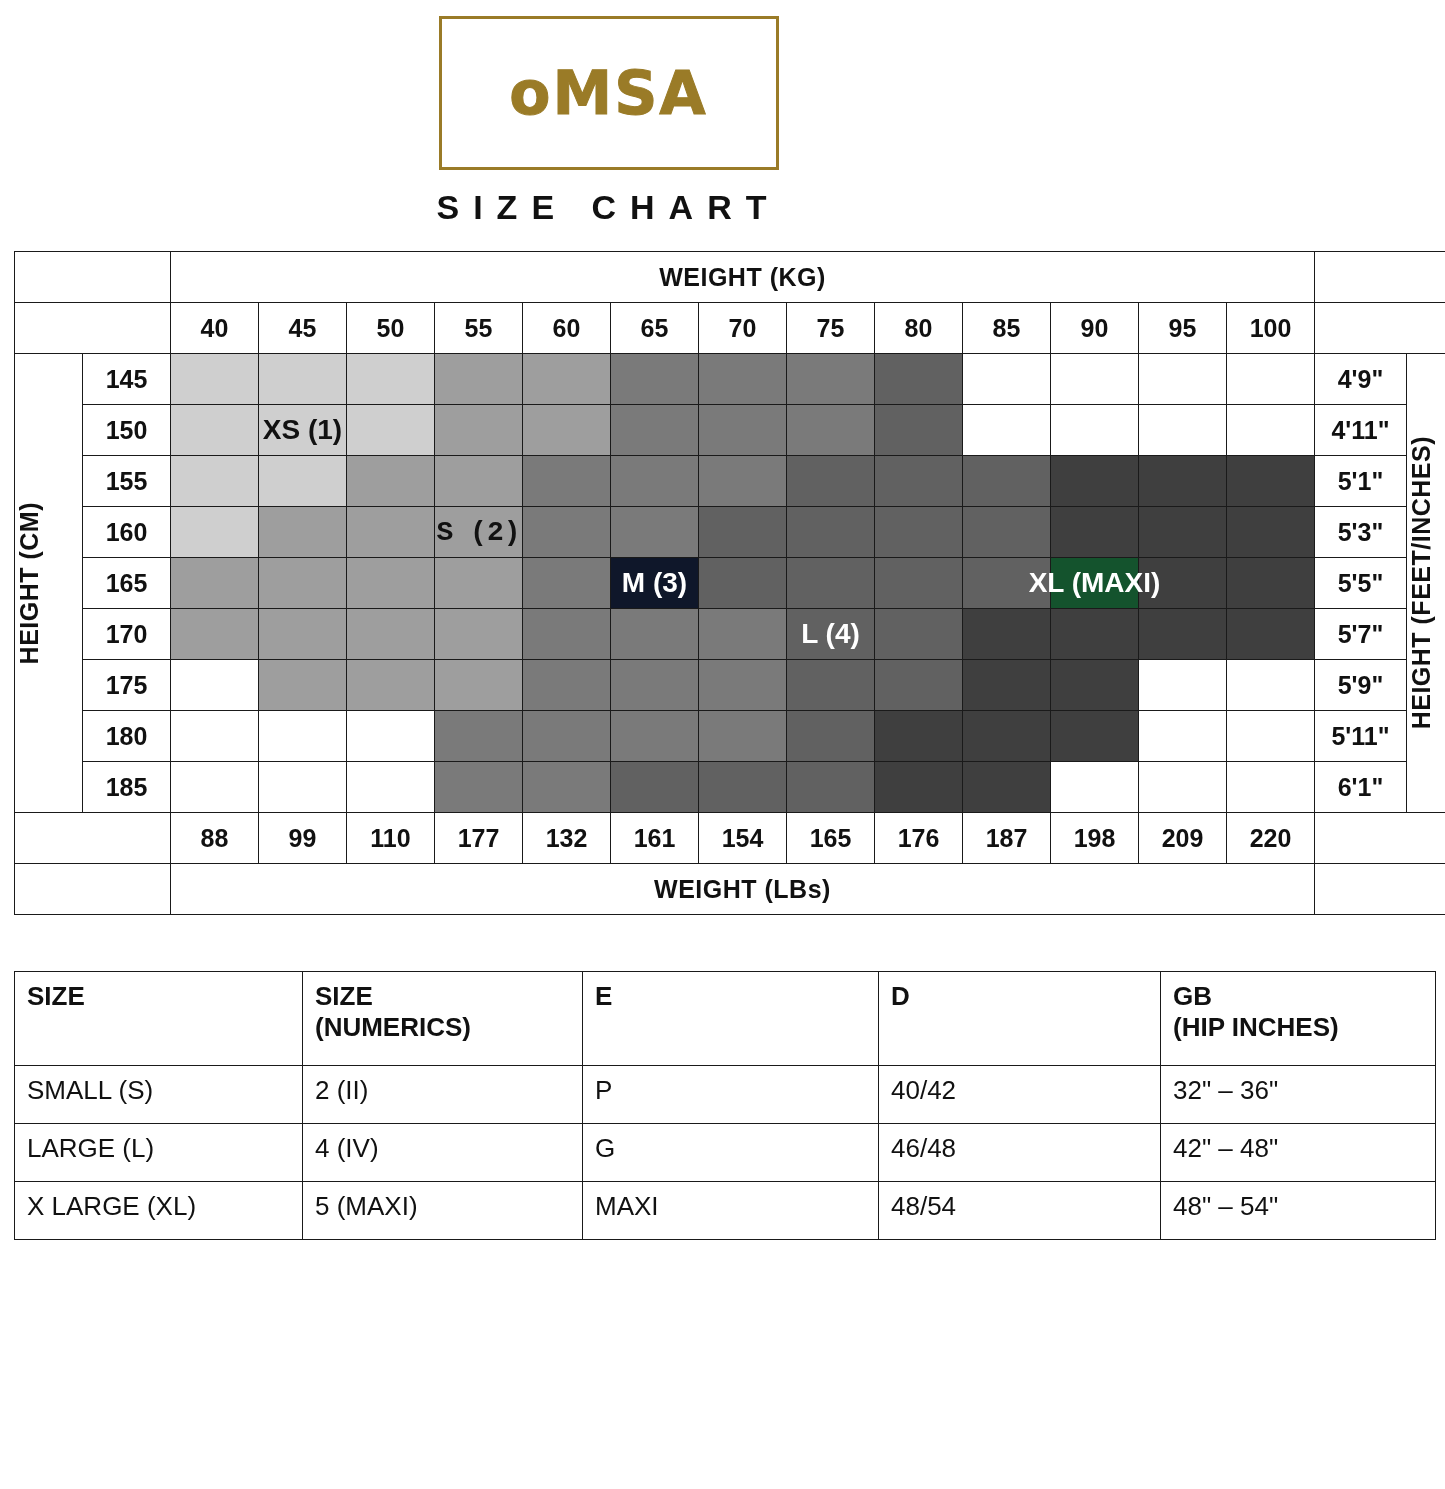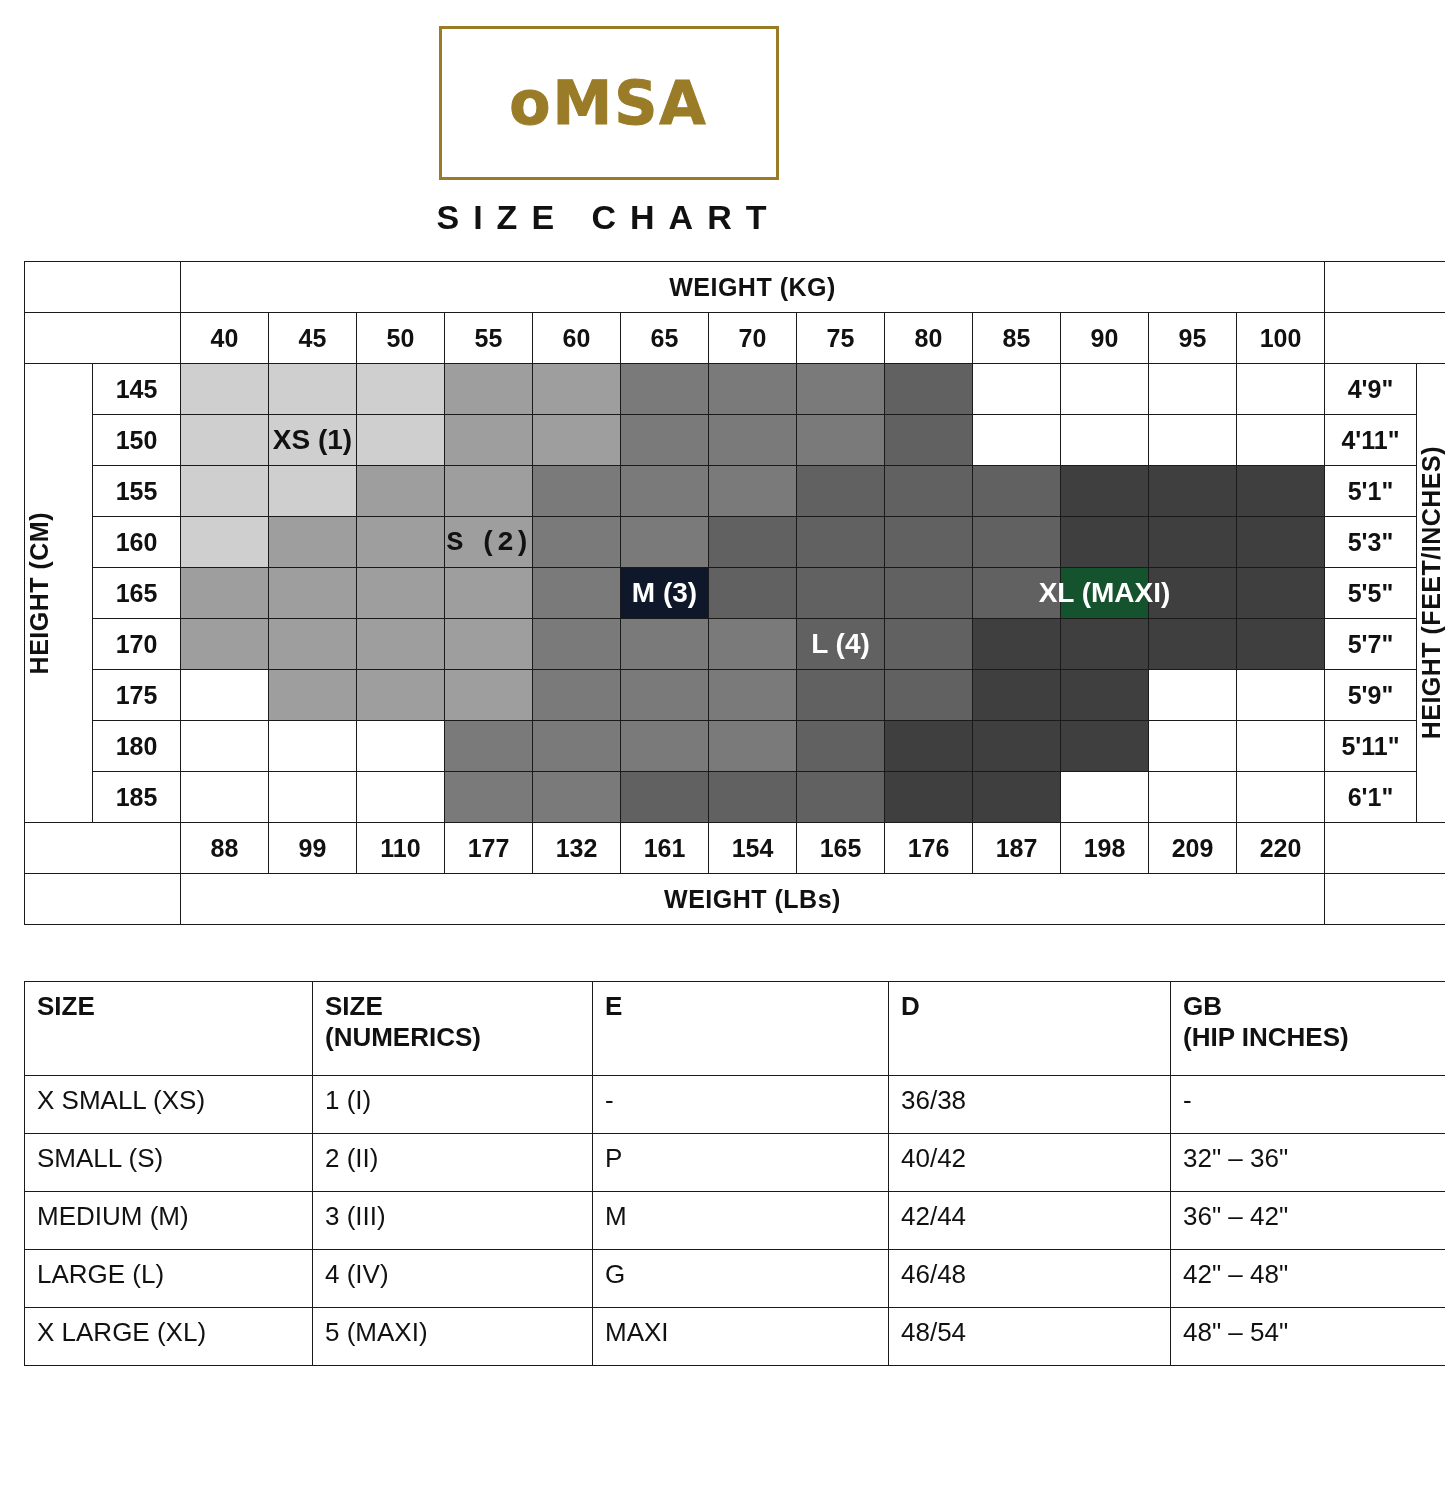--- a/index.html
+++ b/index.html
@@ -7,21 +7,21 @@
     margin: 0; padding: 0;
     background: #ffffff;
     font-family: "Liberation Sans", sans-serif;
     color: #000;
   }
   .page {
     width: 1217px;
     min-height: 1489px;
     position: relative;
     background: #fff;
-    padding: 12px;
+    padding: 2px;
   }
 
   
   .logo-wrap {
     width: 100%;
     display: flex;
     flex-direction: column;
     align-items: center;
     padding-top: 10px;
   }
@@ -404,41 +404,27 @@
               <span class="th-line2">D</span>
             </th>
             <th>
               <span class="th-line2">GB</span>
               <span class="th-line2">(HIP INCHES)</span>
             </th>
           </tr>
         </thead>
       <tbody id="sizes-body">
           <tr>
-            <td>X SMALL (XS)</td>
-            <td>1 (I)</td>
-            <td>-</td>
-            <td>36/38</td>
-            <td>-</td>
-          </tr>
-          <tr>
             <td>SMALL (S)</td>
             <td>2 (II)</td>
             <td>P</td>
             <td>40/42</td>
             <td>32" – 36"</td>
           </tr>
           <tr>
-            <td>MEDIUM (M)</td>
-            <td>3 (III)</td>
-            <td>M</td>
-            <td>42/44</td>
-            <td>36" – 42"</td>
-          </tr>
-          <tr>
             <td>LARGE (L)</td>
             <td>4 (IV)</td>
             <td>G</td>
             <td>46/48</td>
             <td>42" – 48"</td>
           </tr>
           <tr>
             <td>X LARGE (XL)</td>
             <td>5 (MAXI)</td>
             <td>MAXI</td>

